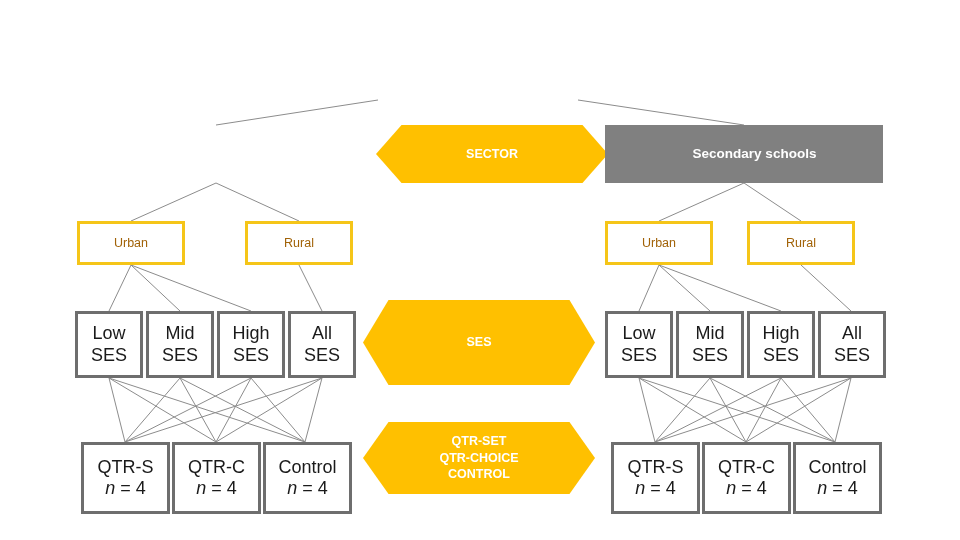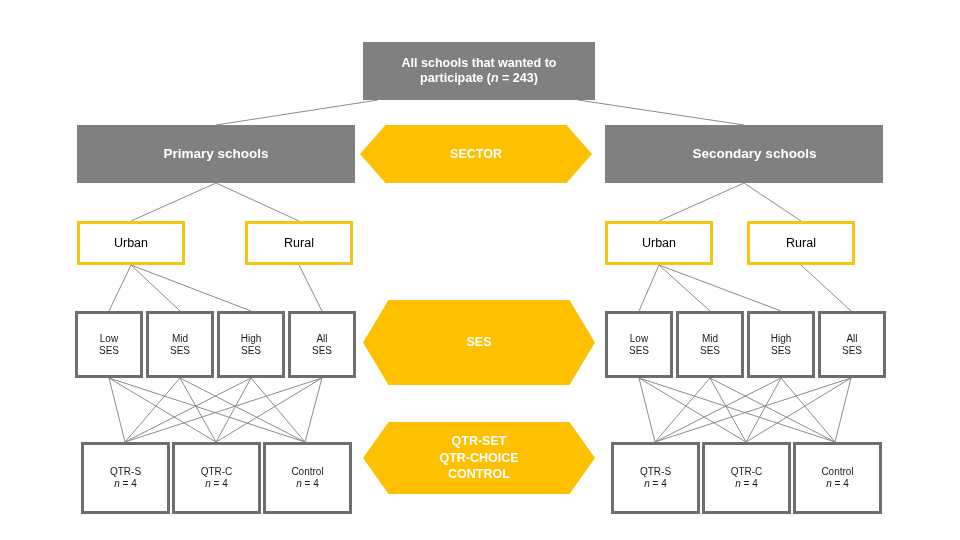--- a/index.html
+++ b/index.html
@@ -13,26 +13,26 @@
   .node{position:absolute;box-sizing:border-box;display:flex;
         flex-direction:column;align-items:center;justify-content:center;
         text-align:center;line-height:1.18;z-index:2;}
 
   
   .grey{background:#808080;color:#ffffff;font-weight:bold;}
   .grey.t-top{font-size:12.5px;}
   .grey.t-sect{font-size:13.5px;}
 
   
-  .ybox{background:#ffffff;border:3px solid #F5C518;color:#000000;
+  .ybox{background:#ffffff;border:3px solid #F5C518;color:#a16207;
         font-size:12.5px;}
 
   
   .gbox{background:#ffffff;border:3px solid #6e6e6e;color:#1a1a1a;
-        font-size:10px;}
+        font-size:18px;}
 
   .ital{font-style:italic;}
 
   
   .hex{position:absolute;background:#FFC000;color:#ffffff;font-weight:bold;
        font-size:12.5px;display:flex;align-items:center;justify-content:center;
        text-align:center;line-height:1.35;z-index:2;
        clip-path:polygon(11% 0%, 89% 0%, 100% 50%, 89% 100%, 11% 100%, 0% 50%);}
 
   .ln{stroke:#8c8c8c;stroke-width:1;fill:none;}
@@ -83,29 +83,22 @@
       <path class="ln" d="M710,378 L746,442"></path>
       <path class="ln" d="M710,378 L835,442"></path>
     <path class="ln" d="M781,378 L655,442"></path>
       <path class="ln" d="M781,378 L746,442"></path>
       <path class="ln" d="M781,378 L835,442"></path>
     <path class="ln" d="M851,378 L655,442"></path>
       <path class="ln" d="M851,378 L746,442"></path>
       <path class="ln" d="M851,378 L835,442"></path>
   </svg>
 
-  <div class="node grey t-top" style="left:363px;top:42px;width:232px;height:58px;">
-    <span>All schools that wanted to</span>
-    <span><span>participate (</span><i class="ital">n</i><span> = 243)</span></span>
-  </div>
 
-  <div class="node grey t-sect" style="left:77px;top:125px;width:278px;height:58px;">
-    <span>Primary schools</span>
-  </div>
-  <div class="hex" style="left:360px;top:125px;width:232px;height:58px;">
+  <div class="hex" style="left:376px;top:125px;width:232px;height:58px;">
     <span>SECTOR</span>
   </div>
   <div class="node grey t-sect" style="left:605px;top:125px;width:278px;height:58px;padding-left:21px;">
     <span>Secondary schools</span>
   </div>
 
   <div class="node ybox" style="left:77px;top:221px;width:108px;height:44px;">
     <span>Urban</span>
   </div>
   <div class="node ybox" style="left:245px;top:221px;width:108px;height:44px;">

